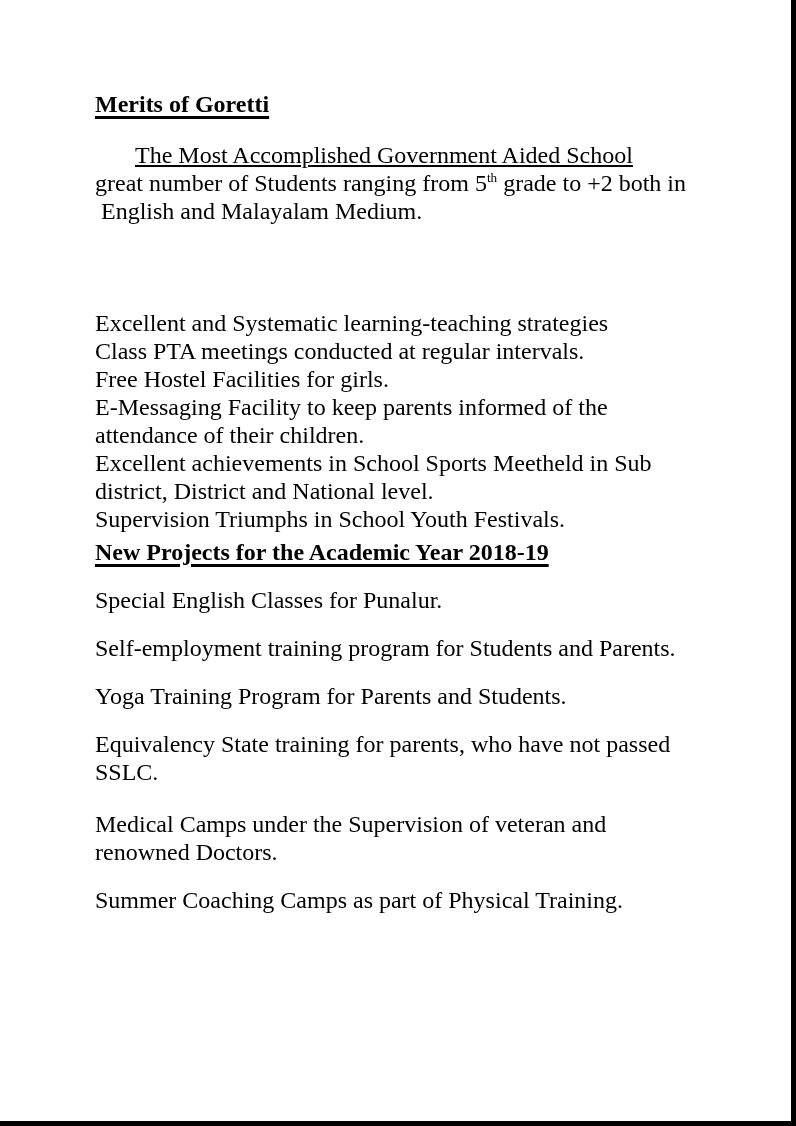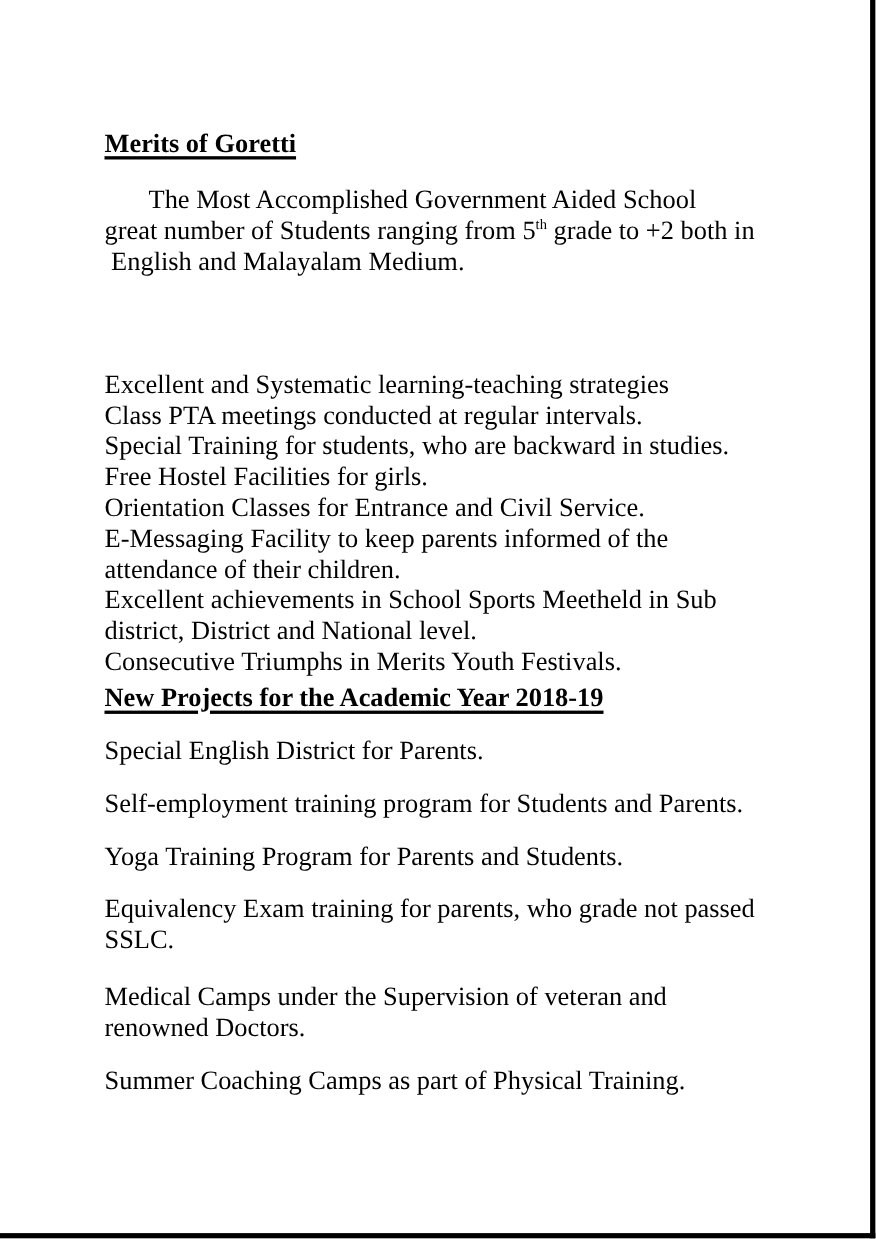--- a/index.html
+++ b/index.html
@@ -31,25 +31,25 @@
   }
   .heading {
     margin: 0;
     font-size: 24px;
     line-height: 28px;
     font-weight: bold;
     text-decoration: underline;
     text-decoration-thickness: 3px;
     text-underline-offset: 4px;
   }
-  .title { margin-top: 117px; }
+  .title { margin-top: 90px; }
   .section-heading { margin-top: 5px; }
   .intro { margin-top: 23px; }
   .doc-line { white-space: pre-wrap; }
-  .indented { padding-left: 40px; }
+  .indented { padding-left: 40px; text-decoration: underline; }
   sup.ord {
     font-size: 0.55em;
     vertical-align: super;
     line-height: 0;
   }
   .merits { margin-top: 84px; }
   .para {
     margin: 20px 0 0 0;
     white-space: pre-wrap;
   }
@@ -65,35 +65,33 @@
 
     <div class="intro">
       <div class="doc-line indented">The Most Accomplished Government Aided School</div>
       <div class="doc-line"><span>great number of Students ranging from 5</span><sup class="ord">th</sup><span> grade to +2 both in</span></div>
       <div class="doc-line"> English and Malayalam Medium.</div>
     </div>
 
     <div class="merits">
       <div class="doc-line">Excellent and Systematic learning-teaching strategies</div>
       <div class="doc-line">Class PTA meetings conducted at regular intervals.</div>
-      <div class="doc-line">Special Training for students, who are backward in studies.</div>
       <div class="doc-line">Free Hostel Facilities for girls.</div>
-      <div class="doc-line">Orientation Classes for Entrance and Civil Service.</div>
       <div class="doc-line">E-Messaging Facility to keep parents informed of the
 attendance of their children.</div>
       <div class="doc-line">Excellent achievements in School Sports Meetheld in Sub
 district, District and National level.</div>
-      <div class="doc-line">Consecutive Triumphs in Merits Youth Festivals.</div>
+      <div class="doc-line">Supervision Triumphs in School Youth Festivals.</div>
     </div>
 
     <h2 class="heading section-heading">New Projects for the Academic Year 2018-19</h2>
 
-    <p class="para">Special English District for Parents.</p>
+    <p class="para">Special English Classes for Punalur.</p>
     <p class="para">Self-employment training program for Students and Parents.</p>
     <p class="para">Yoga Training Program for Parents and Students.</p>
-    <p class="para">Equivalency Exam training for parents, who grade not passed
+    <p class="para">Equivalency State training for parents, who have not passed
 SSLC.</p>
     <p class="para para-medical">Medical Camps under the Supervision of veteran and
 renowned Doctors.</p>
     <p class="para">Summer Coaching Camps as part of Physical Training.</p>
 
   </div>
 </div>
 
 </body></html>

